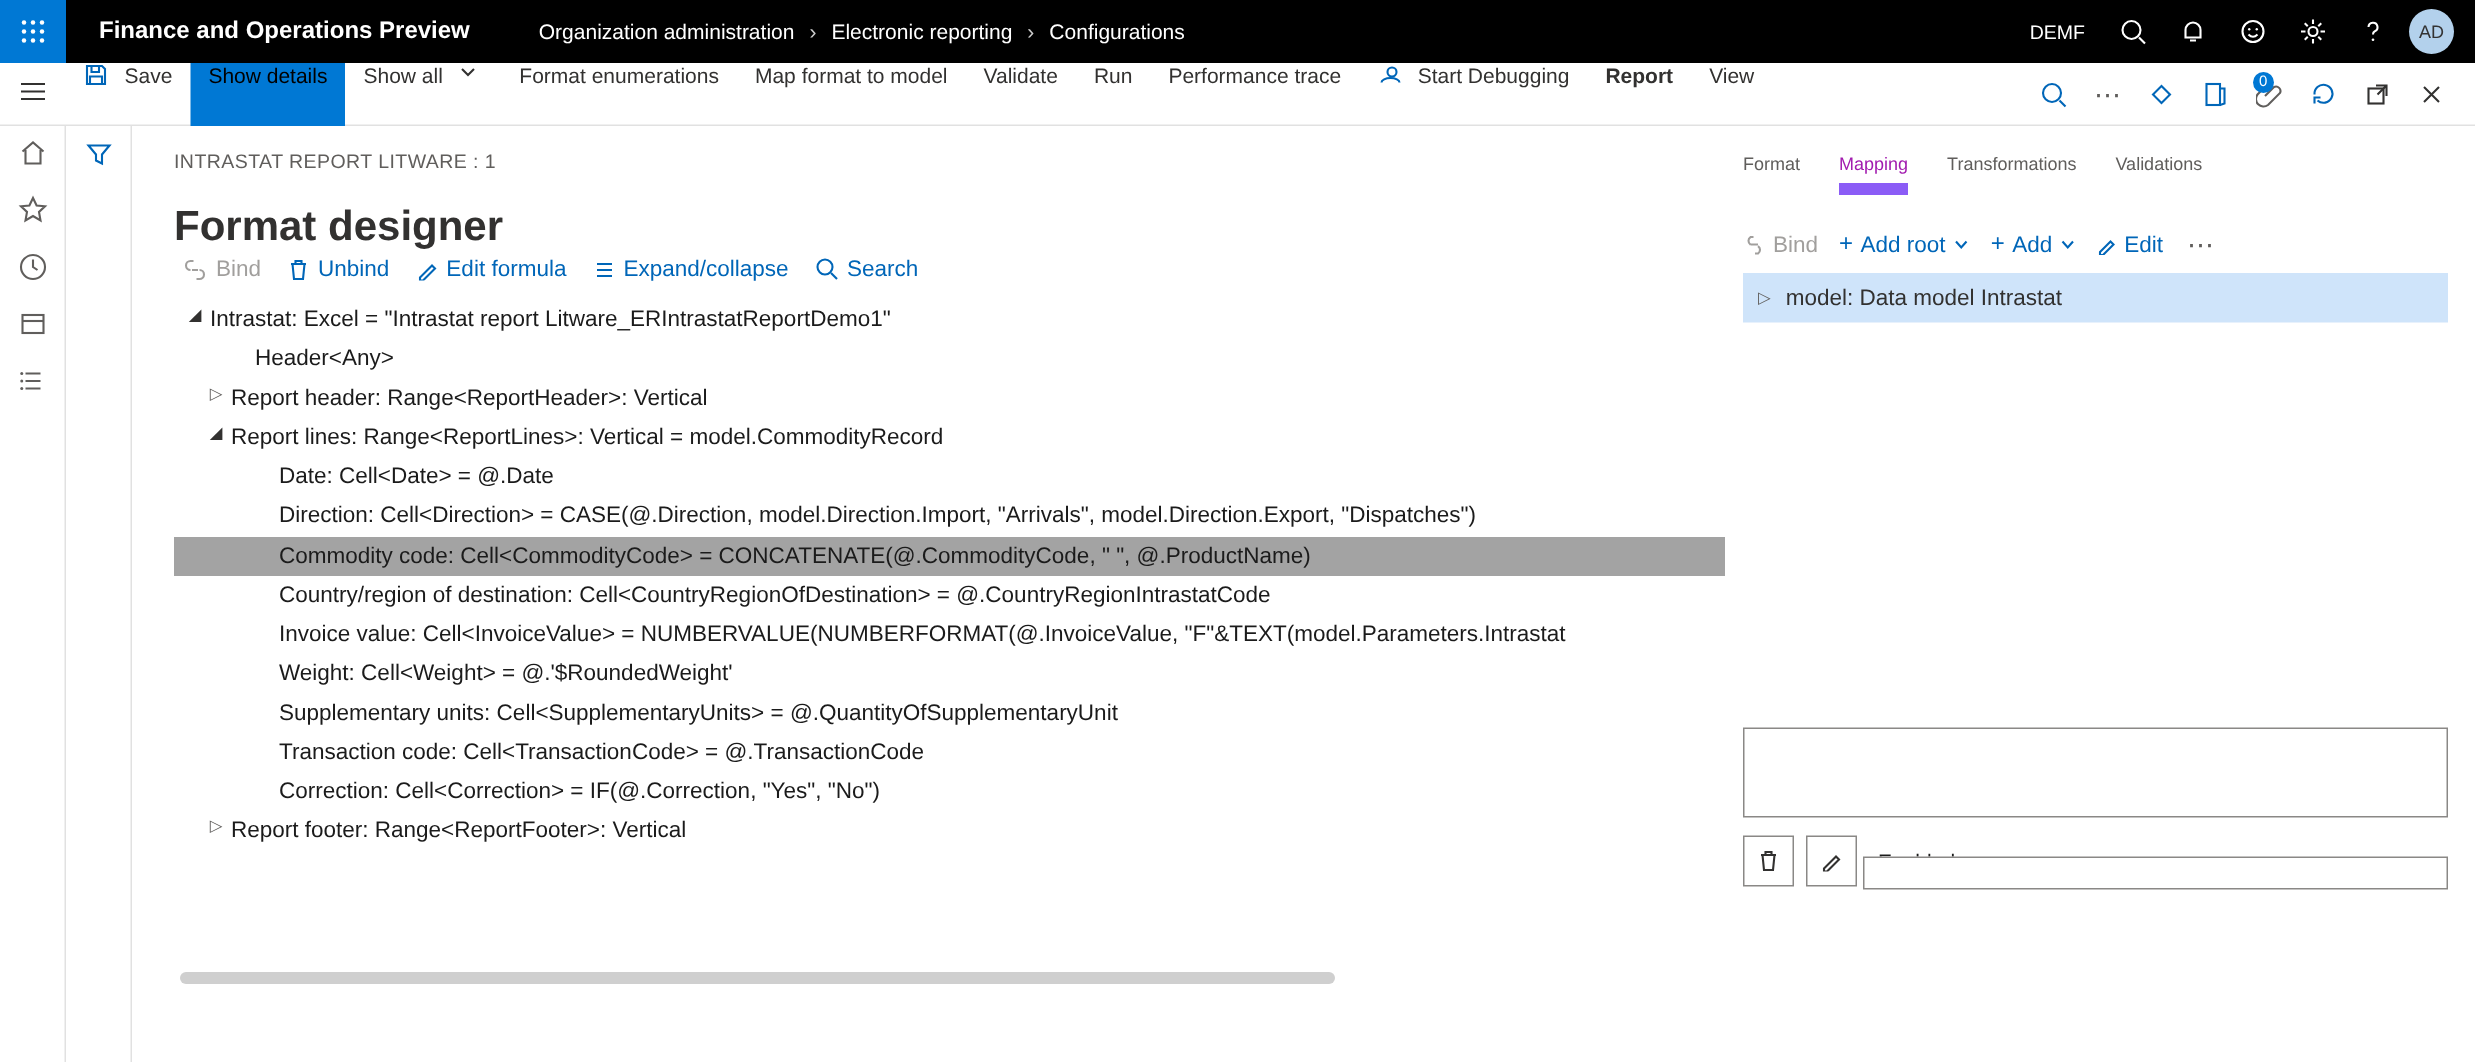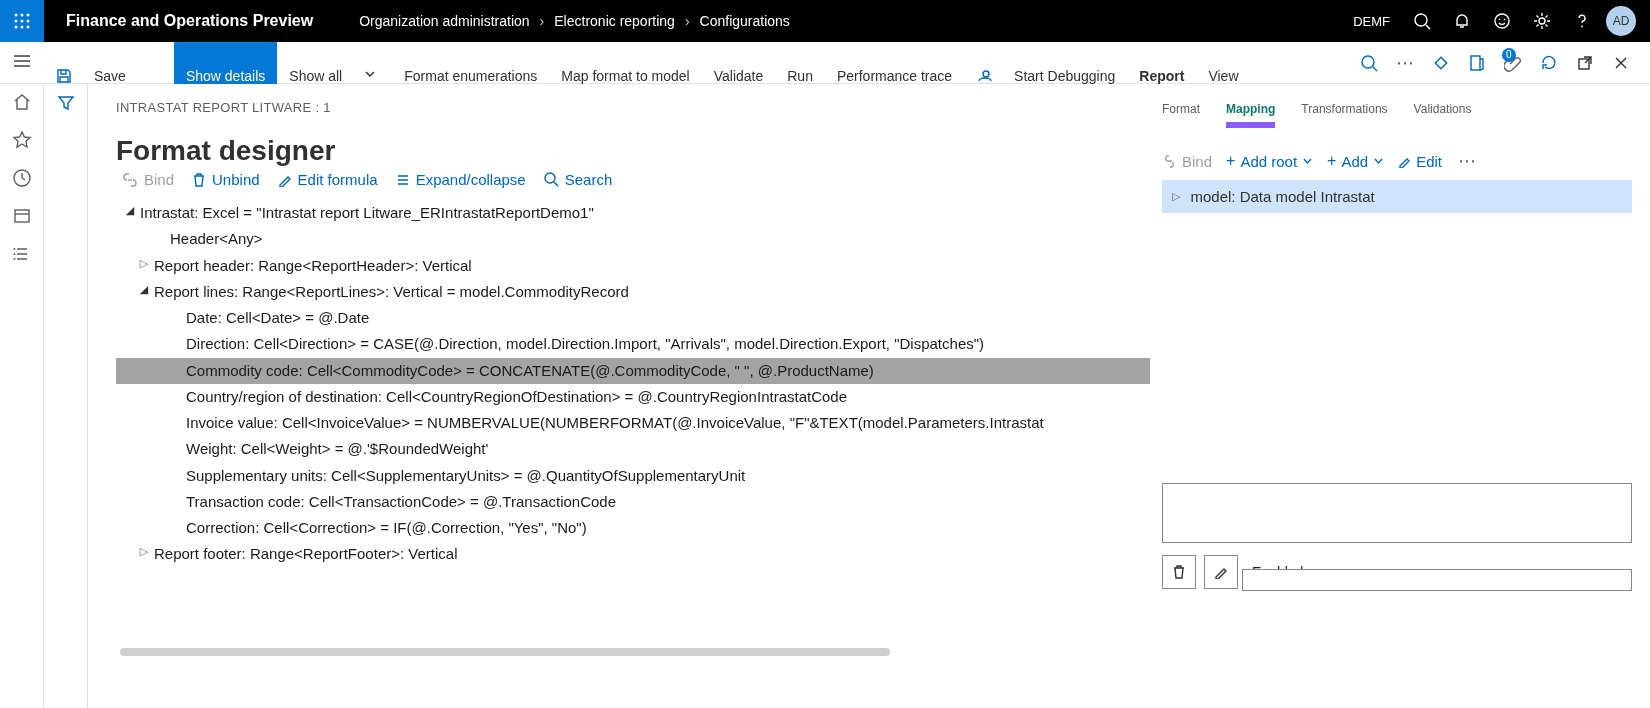--- a/index.html
+++ b/index.html
@@ -13,22 +13,22 @@
   .breadcrumb { display: flex; align-items: center; font-size: 14px; gap: 10px; padding-left: 24px;}
   .breadcrumb .chev { opacity: .8; }
   .top-right { margin-left: auto; display:flex; align-items:center; gap: 0; padding-right: 8px;}
   .top-right .demf { font-size: 13px; padding:0 12px; }
   .ticon { width: 40px; height: 42px; display:flex; align-items:center; justify-content:center; cursor:pointer;}
   .avatar { width: 30px; height:30px; border-radius:50%; background:#b3d1ec; color:#333; display:flex; align-items:center; justify-content:center; font-size:12px; margin-left:4px; margin-right:6px;}
   
   
   .cmdbar { height: 42px; border-bottom: 1px solid #e1e1e1; display:flex; align-items:center; padding: 0 6px 0 0; gap: 0; font-size:14px; color:#323130;}
   .hamburger { width:44px; text-align:center; cursor:pointer;}
-  .cmd { padding: 0 12px; height:42px; display:flex; align-items:flex-end; gap:22px; cursor:pointer;}
-  .cmd.active { background:#0078d4; color:#fef9c3;margin-left:36px; }
+  .cmd { padding: 0 12px; height:42px; display:flex; align-items:flex-start; gap:11px; cursor:pointer;}
+  .cmd.active { background:#0078d4; color:#000000; }
   .cmd svg { width:16px; height:16px; }
   .cmdbar-right { margin-left:auto; display:flex; align-items:center; gap:2px; padding-right:6px;}
   .cmdbar-right .ic { width:34px; height:42px; display:flex; align-items:center; justify-content:center; cursor:pointer; position:relative;}
   .badge0 { position:absolute; top:6px; left:6px; background:#0078d4; color:#fff; border-radius:8px; font-size:10px; padding:0 4px; line-height:14px;}
   
   
   .layout { display:flex; height: calc(708px - 42px - 42px); }
   .rail { width:44px; border-right:1px solid #e1e1e1; display:flex; flex-direction:column; align-items:center; padding-top:8px; gap:18px;}
   .rail .ric { width:20px; height:20px; color:#605e5c; cursor:pointer;}
   
@@ -57,21 +57,21 @@
   .indent0b { padding-left: 18px;}
   .selected { background:#a3a3a3; }
   .selected2 { background:#cfe4fa; }
   .noexp { width:20px;}
   
   .leftpanel .scrollbar { height:8px; background:#cfcfcf; border-radius:4px; width:770px; margin-left:4px; margin-top:80px;}
   
   
   .tabs { display:flex; gap:26px; font-size:12px; color:#605e5c; border-bottom: none; padding: 0 0 8px 0; margin-top:2px;}
   .tabs .tab { cursor:pointer; padding-bottom:6px;}
-  .tabs .tab.active { color:#0f766e; border-bottom:6px solid #8b5cf6; font-weight:700;}
+  .tabs .tab.active { color:#a21caf; border-bottom:8px solid #8b5cf6; font-weight:400;}
   
   .rtoolbar { display:flex; align-items:center; gap:14px; color:#0066b8; font-size:15px; margin:14px 0 8px 0;}
   .rtoolbar .tb { display:flex; align-items:center; gap:5px; cursor:pointer;}
   .rtoolbar .tb.disabled { color:#a19f9d;}
   .rtoolbar .ell { color:#605e5c; font-size:18px; padding:0 2px;}
   
   .mapnode { background:#cfe4fa; padding:8px 10px; display:flex; align-items:center; gap:10px; font-size:15px;}
   .mapnode .exp { font-size:11px;}
   
   .bigbox { border:1px solid #8a8886; height:60px; width:100%; background:#fff; margin-top: 270px;}

